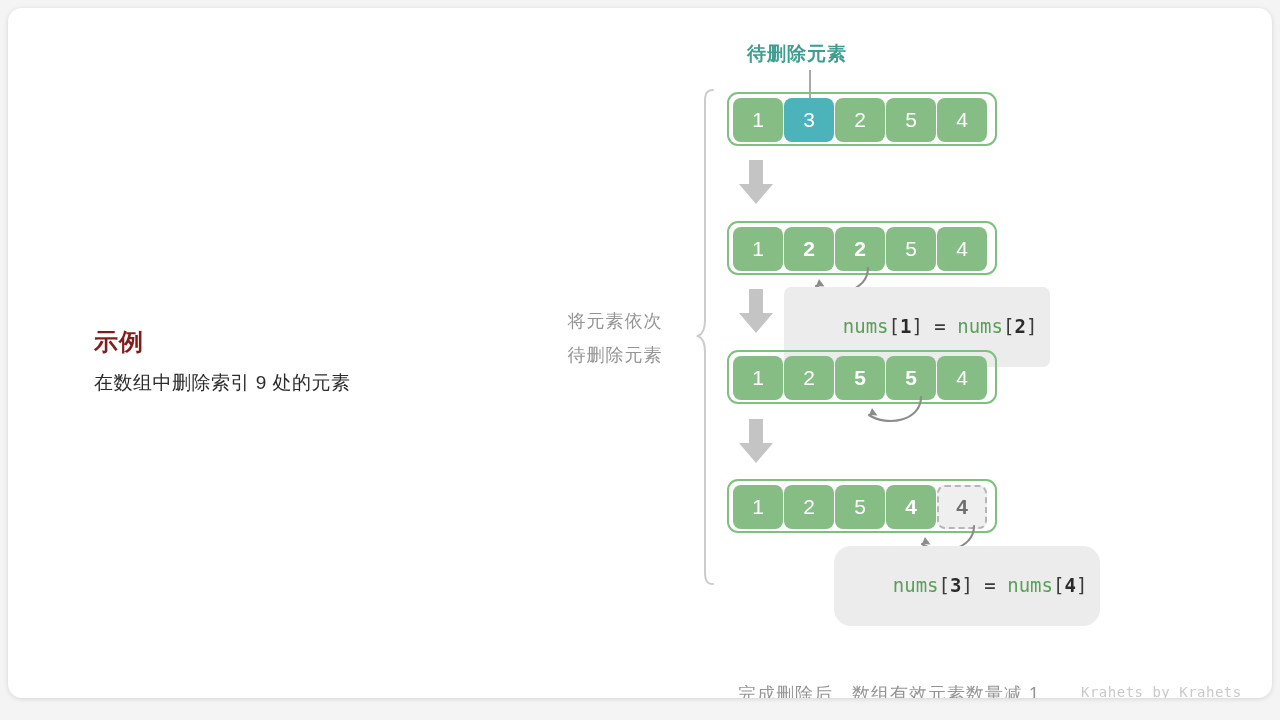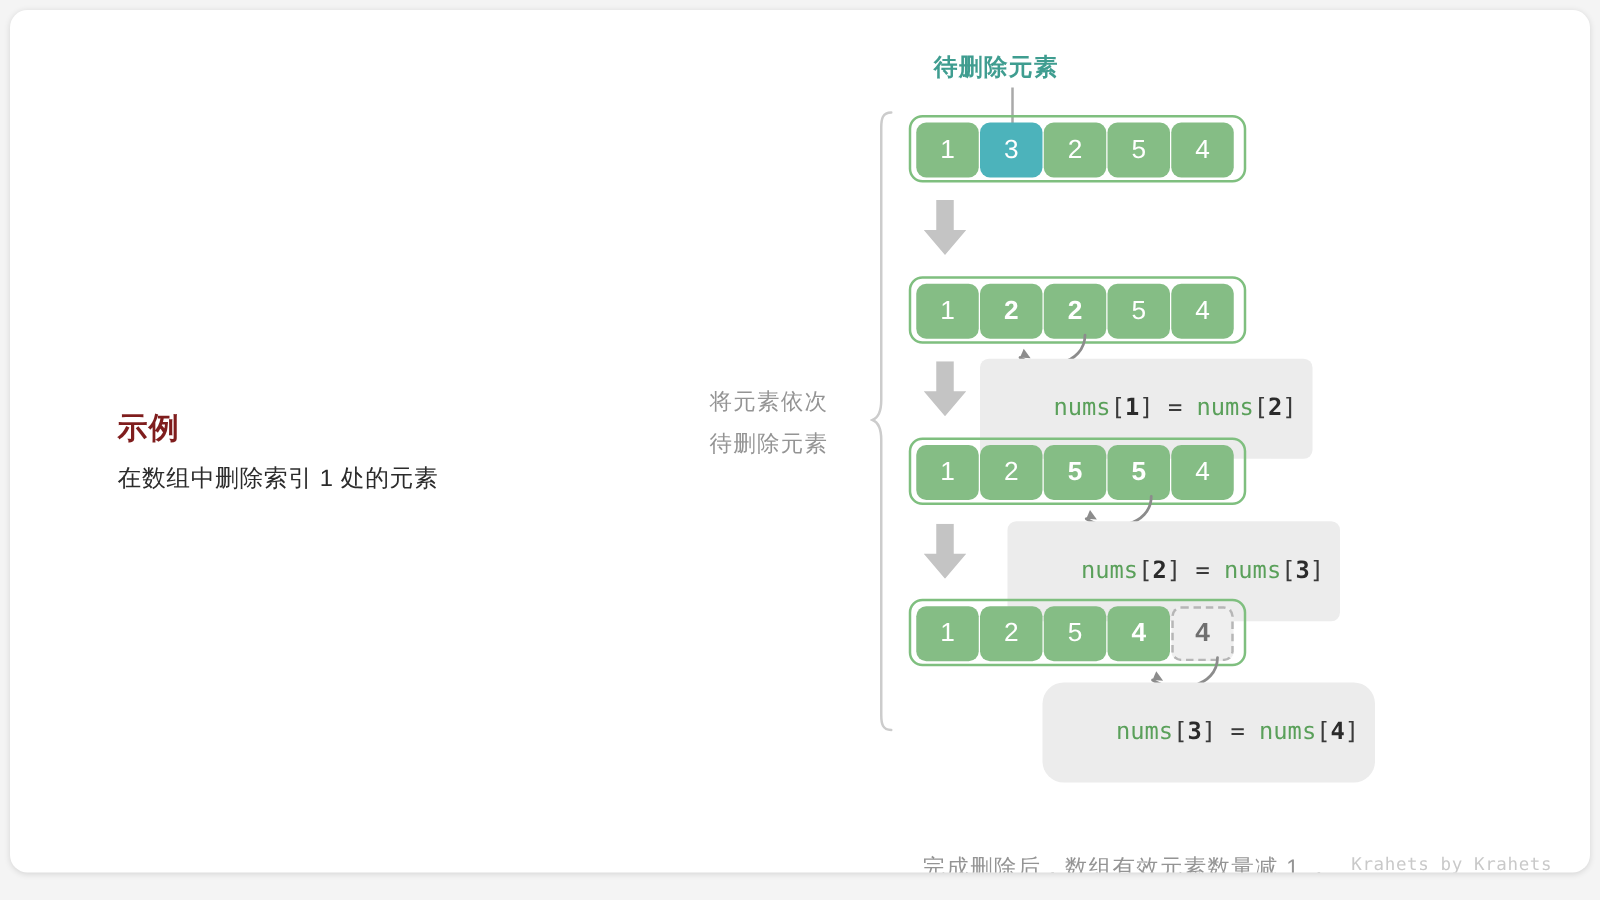--- a/index.html
+++ b/index.html
@@ -158,21 +158,21 @@
     letter-spacing: 0.5px;
   }
 </style>
 </head>
 <body>
 
 <div id="card">
 
   <div id="left-block" class="abs">
     <div id="example-title">示例</div>
-    <div id="example-desc">在数组中删除索引 1 处的元素</div>
+    <div id="example-desc">在数组中删除索引 9 处的元素</div>
   </div>
 
   <div id="mid-note" class="abs">
     <div>将元素依次</div>
     <div>待删除元素</div>
   </div>
 
   <svg id="brace" class="abs" width="22" height="498" viewBox="0 0 22 498">
     <path d="M17 2 C10 2 9 7 9 14 L9 232 C9 241 7 246 2 248 C7 250 9 255 9 264 L9 484 C9 491 10 496 17 496" fill="none" stroke="#cccccc" stroke-width="2" stroke-linecap="round"></path>
   </svg>
@@ -223,23 +223,20 @@
 
   <svg class="curve abs" style="left:841px; top:387px;" width="90" height="34" viewBox="0 0 90 34">
     <path d="M72 2 C72 26 38 32 20 20" fill="none" stroke="#8c8c8c" stroke-width="2.2" stroke-linecap="round"></path>
     <path d="M20 20 L28.5 20.5 L23 13 Z" fill="#8c8c8c"></path>
   </svg>
 
   <svg class="down-arrow abs" style="left:731px; top:411px;" viewBox="0 0 34 44">
     <path d="M10 0 H24 V24 H34 L17 44 L0 24 H10 Z" fill="#c4c4c4"></path>
   </svg>
 
-  <div class="code-pill abs" style="left:798px; top:409px;">
-    <span class="nm">nums</span><span class="op">[</span><span class="ix">2</span><span class="op">]</span><span class="op"> = </span><span class="nm">nums</span><span class="op">[</span><span class="ix">3</span><span class="op">]</span>
-  </div>
 
   <div class="array-row abs" style="top:471px;">
     <div class="cell">1</div>
     <div class="cell">2</div>
     <div class="cell">5</div>
     <div class="cell bold">4</div>
     <div class="cell ghost">4</div>
   </div>
 
   <svg class="curve abs" style="left:894px; top:516px;" width="90" height="34" viewBox="0 0 90 34">

